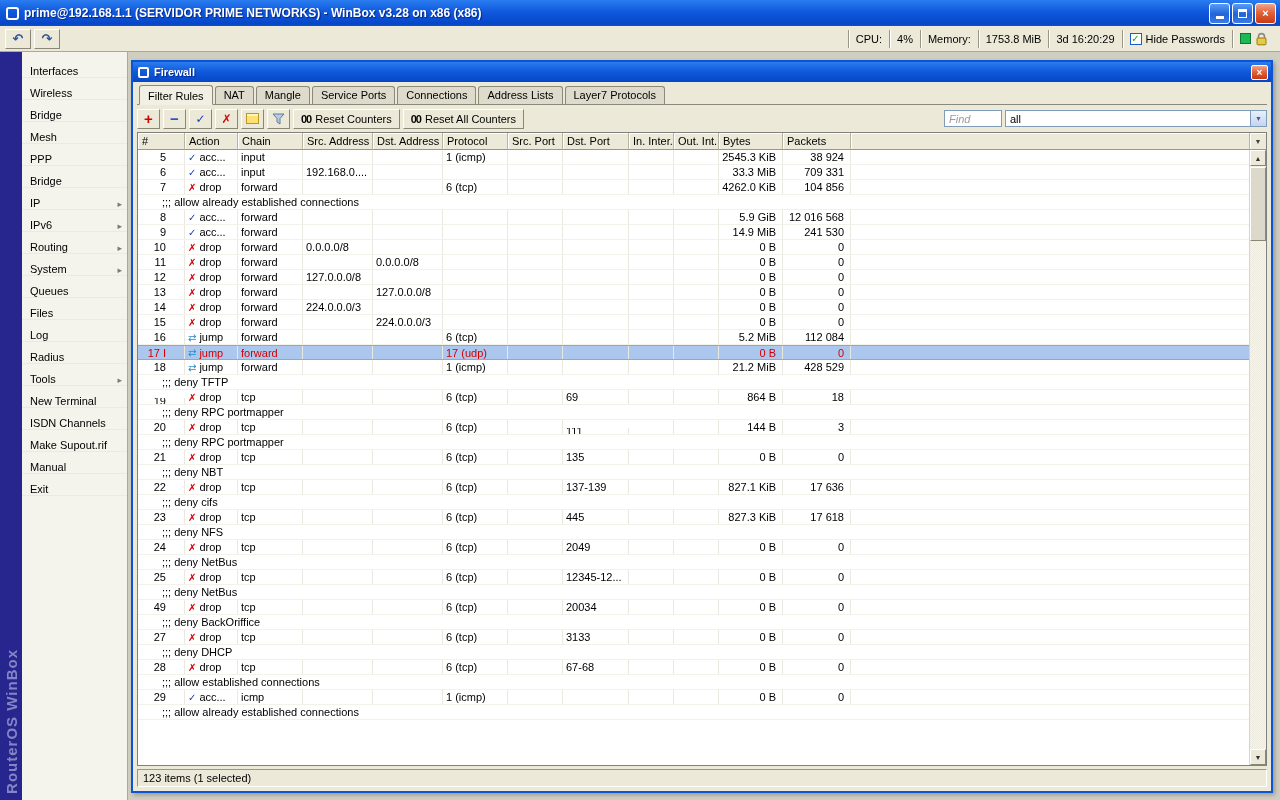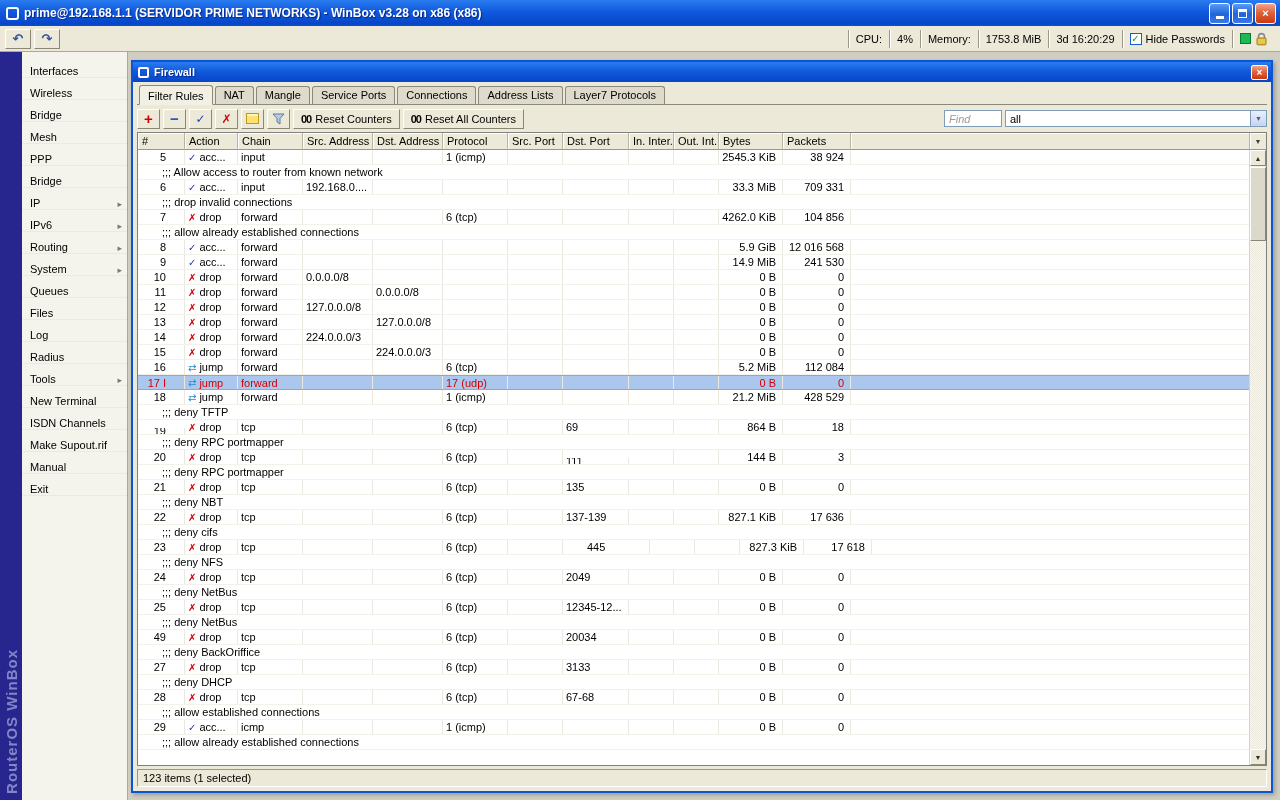--- a/index.html
+++ b/index.html
@@ -306,44 +306,38 @@
                   <div class="cell" style="width: 70px;"></div>
                   <div class="cell" style="width: 65px;">1 (icmp)</div>
                   <div class="cell" style="width: 55px;"></div>
                   <div class="cell" style="width: 66px;"></div>
                   <div class="cell" style="width: 45px;"></div>
                   <div class="cell" style="width: 45px;"></div>
                   <div class="cell r" style="width: 64px;">2545.3 KiB</div>
                   <div class="cell r" style="width: 68px;">38 924</div>
                   <div class="cell fill"></div>
                 </div>
-                <div class="row comment">
-                  <span class="cmt">;;; Allow access to router from known network</span>
-                </div>
                 <div class="row rule">
                   <div class="cell num" style="width: 47px;">6</div>
                   <div class="cell" style="width: 53px;">
                     <span class="act-ic accept">✓</span>
                     <span>acc...</span>
                   </div>
                   <div class="cell" style="width: 65px;">input</div>
                   <div class="cell" style="width: 70px;">192.168.0....</div>
                   <div class="cell" style="width: 70px;"></div>
                   <div class="cell" style="width: 65px;"></div>
                   <div class="cell" style="width: 55px;"></div>
                   <div class="cell" style="width: 66px;"></div>
                   <div class="cell" style="width: 45px;"></div>
                   <div class="cell" style="width: 45px;"></div>
                   <div class="cell r" style="width: 64px;">33.3 MiB</div>
                   <div class="cell r" style="width: 68px;">709 331</div>
                   <div class="cell fill"></div>
                 </div>
-                <div class="row comment">
-                  <span class="cmt">;;; drop invalid connections</span>
-                </div>
                 <div class="row rule">
                   <div class="cell num" style="width: 47px;">7</div>
                   <div class="cell" style="width: 53px;">
                     <span class="act-ic drop">✗</span>
                     <span>drop</span>
                   </div>
                   <div class="cell" style="width: 65px;">forward</div>
                   <div class="cell" style="width: 70px;"></div>
                   <div class="cell" style="width: 70px;"></div>
                   <div class="cell" style="width: 65px;">6 (tcp)</div>
@@ -647,21 +641,21 @@
                   <div class="cell num" style="width: 47px;">23</div>
                   <div class="cell" style="width: 53px;">
                     <span class="act-ic drop">✗</span>
                     <span>drop</span>
                   </div>
                   <div class="cell" style="width: 65px;">tcp</div>
                   <div class="cell" style="width: 70px;"></div>
                   <div class="cell" style="width: 70px;"></div>
                   <div class="cell" style="width: 65px;">6 (tcp)</div>
                   <div class="cell" style="width: 55px;"></div>
-                  <div class="cell" style="width: 66px; margin-left: 21px;">445</div>
+                  <div class="cell" style="width: 66px;">445</div>
                   <div class="cell" style="width: 45px;"></div>
                   <div class="cell" style="width: 45px;"></div>
                   <div class="cell r" style="width: 64px;">827.3 KiB</div>
                   <div class="cell r" style="width: 68px;">17 618</div>
                   <div class="cell fill"></div>
                 </div>
                 <div class="row comment">
                   <span class="cmt">;;; deny NFS</span>
                 </div>
                 <div class="row rule">

